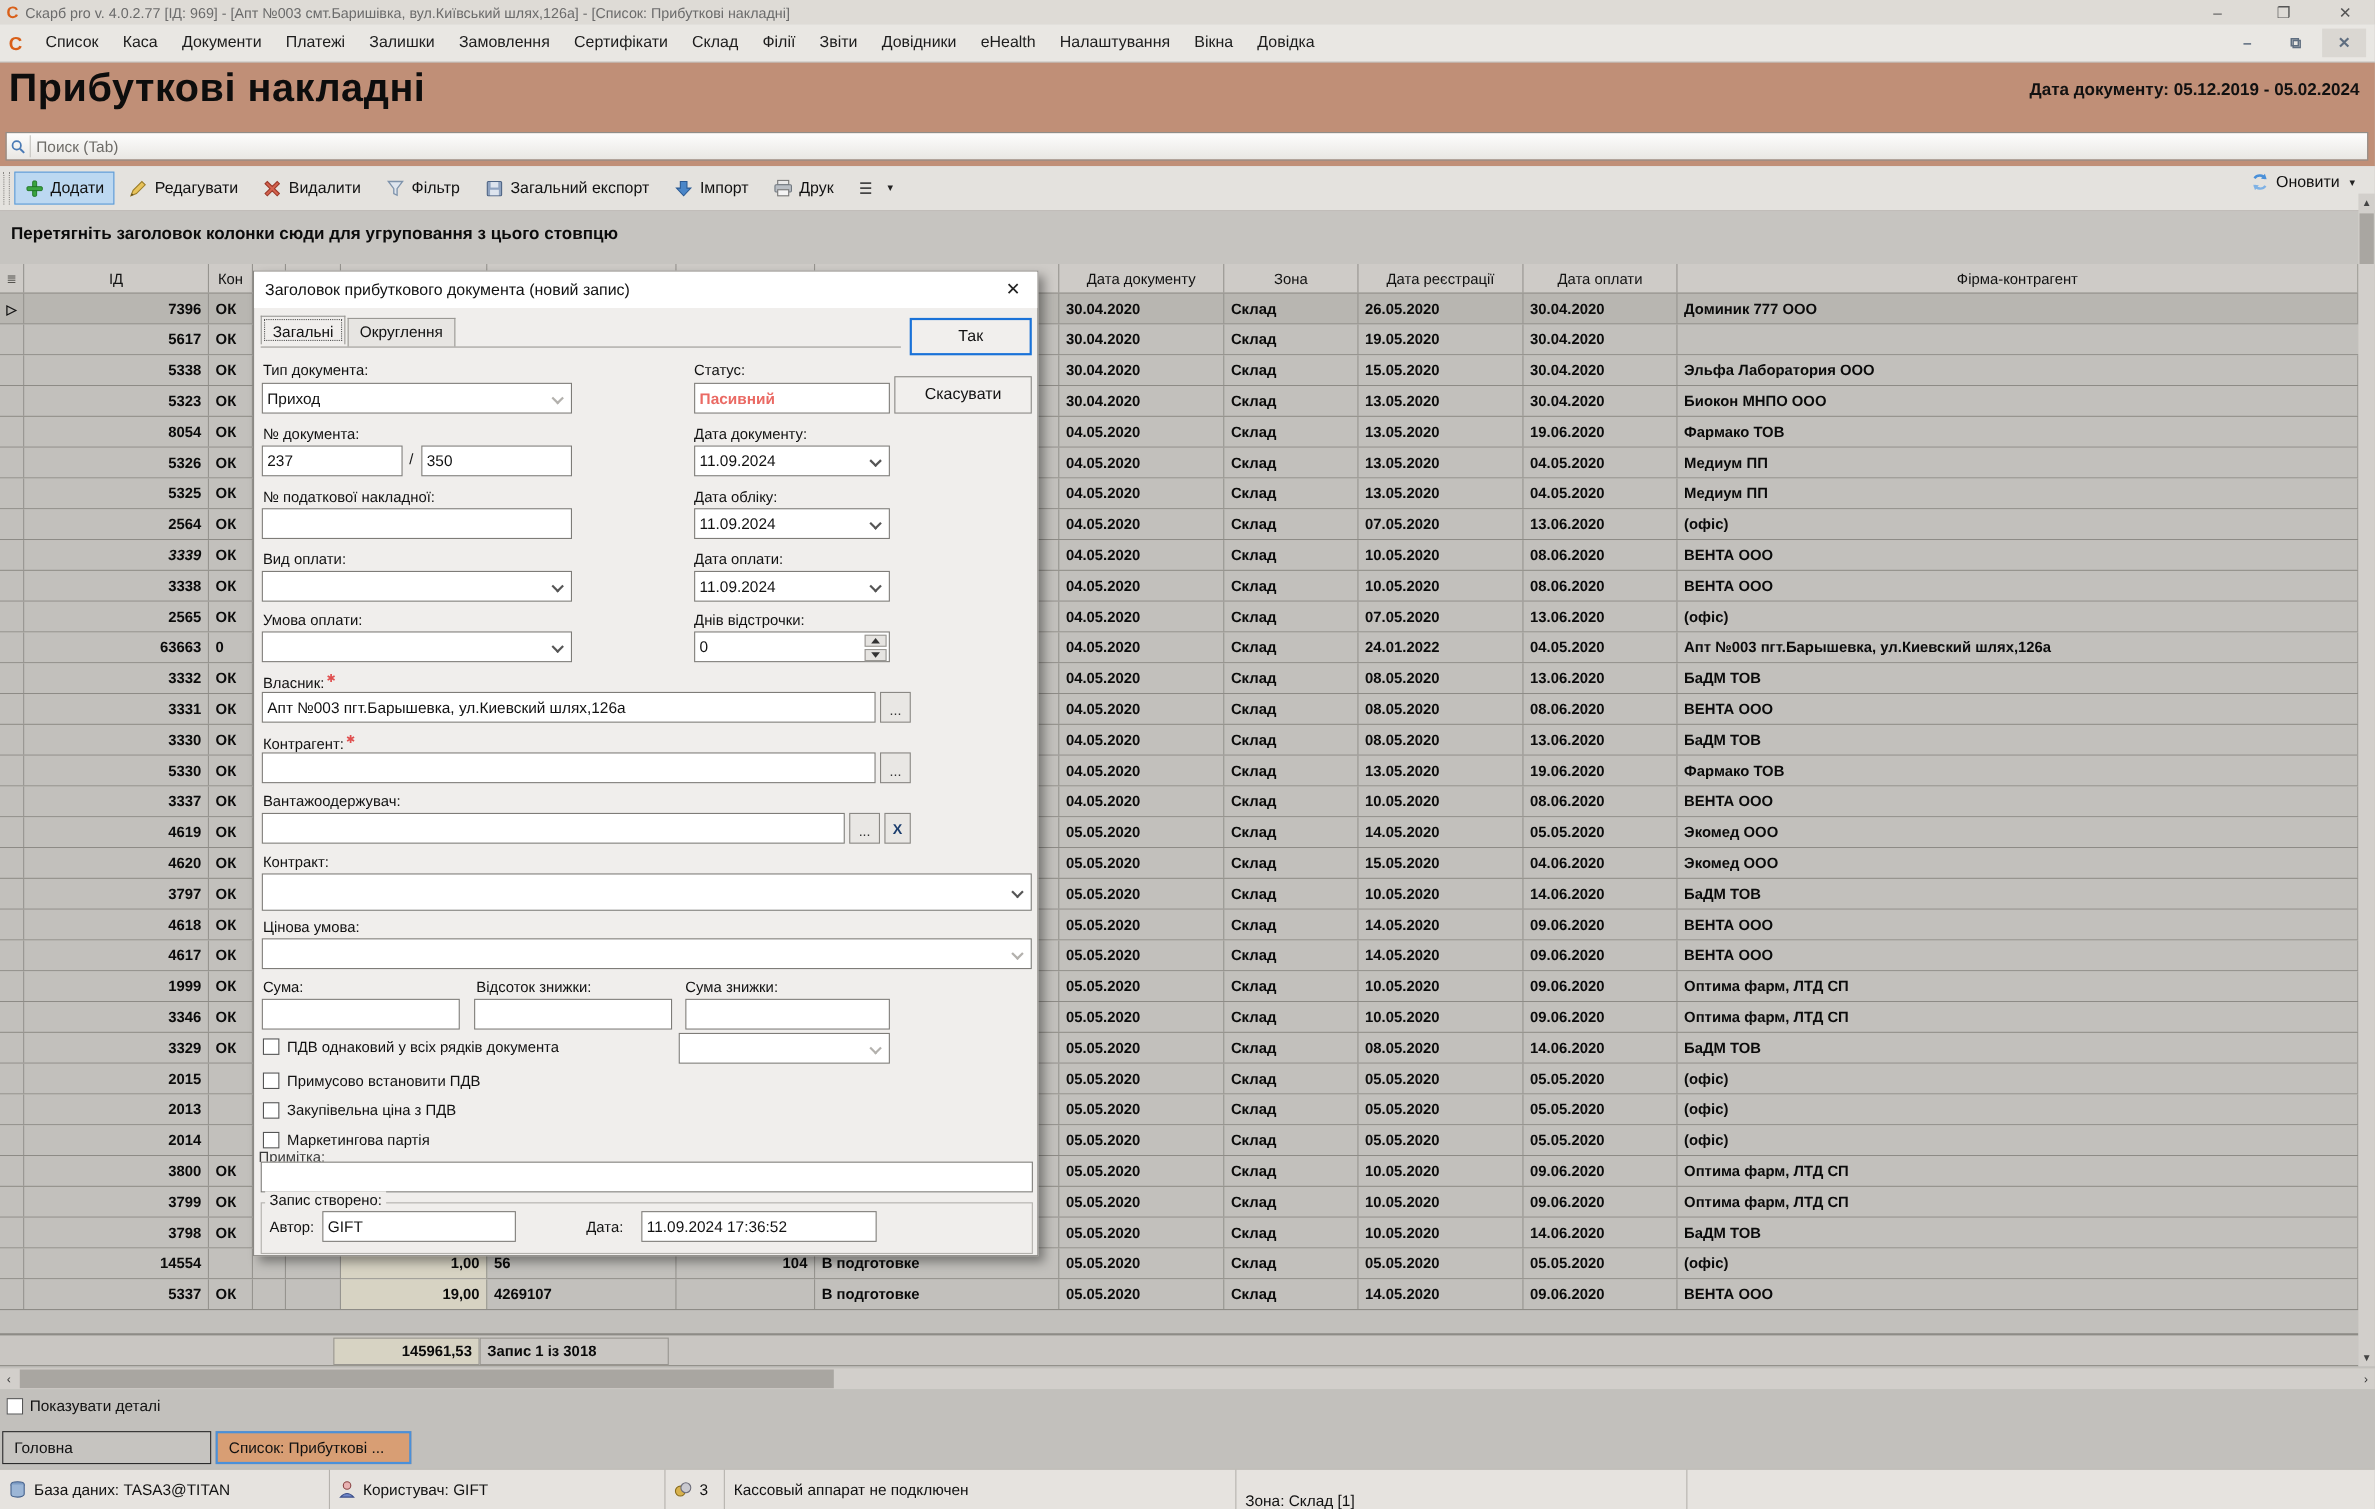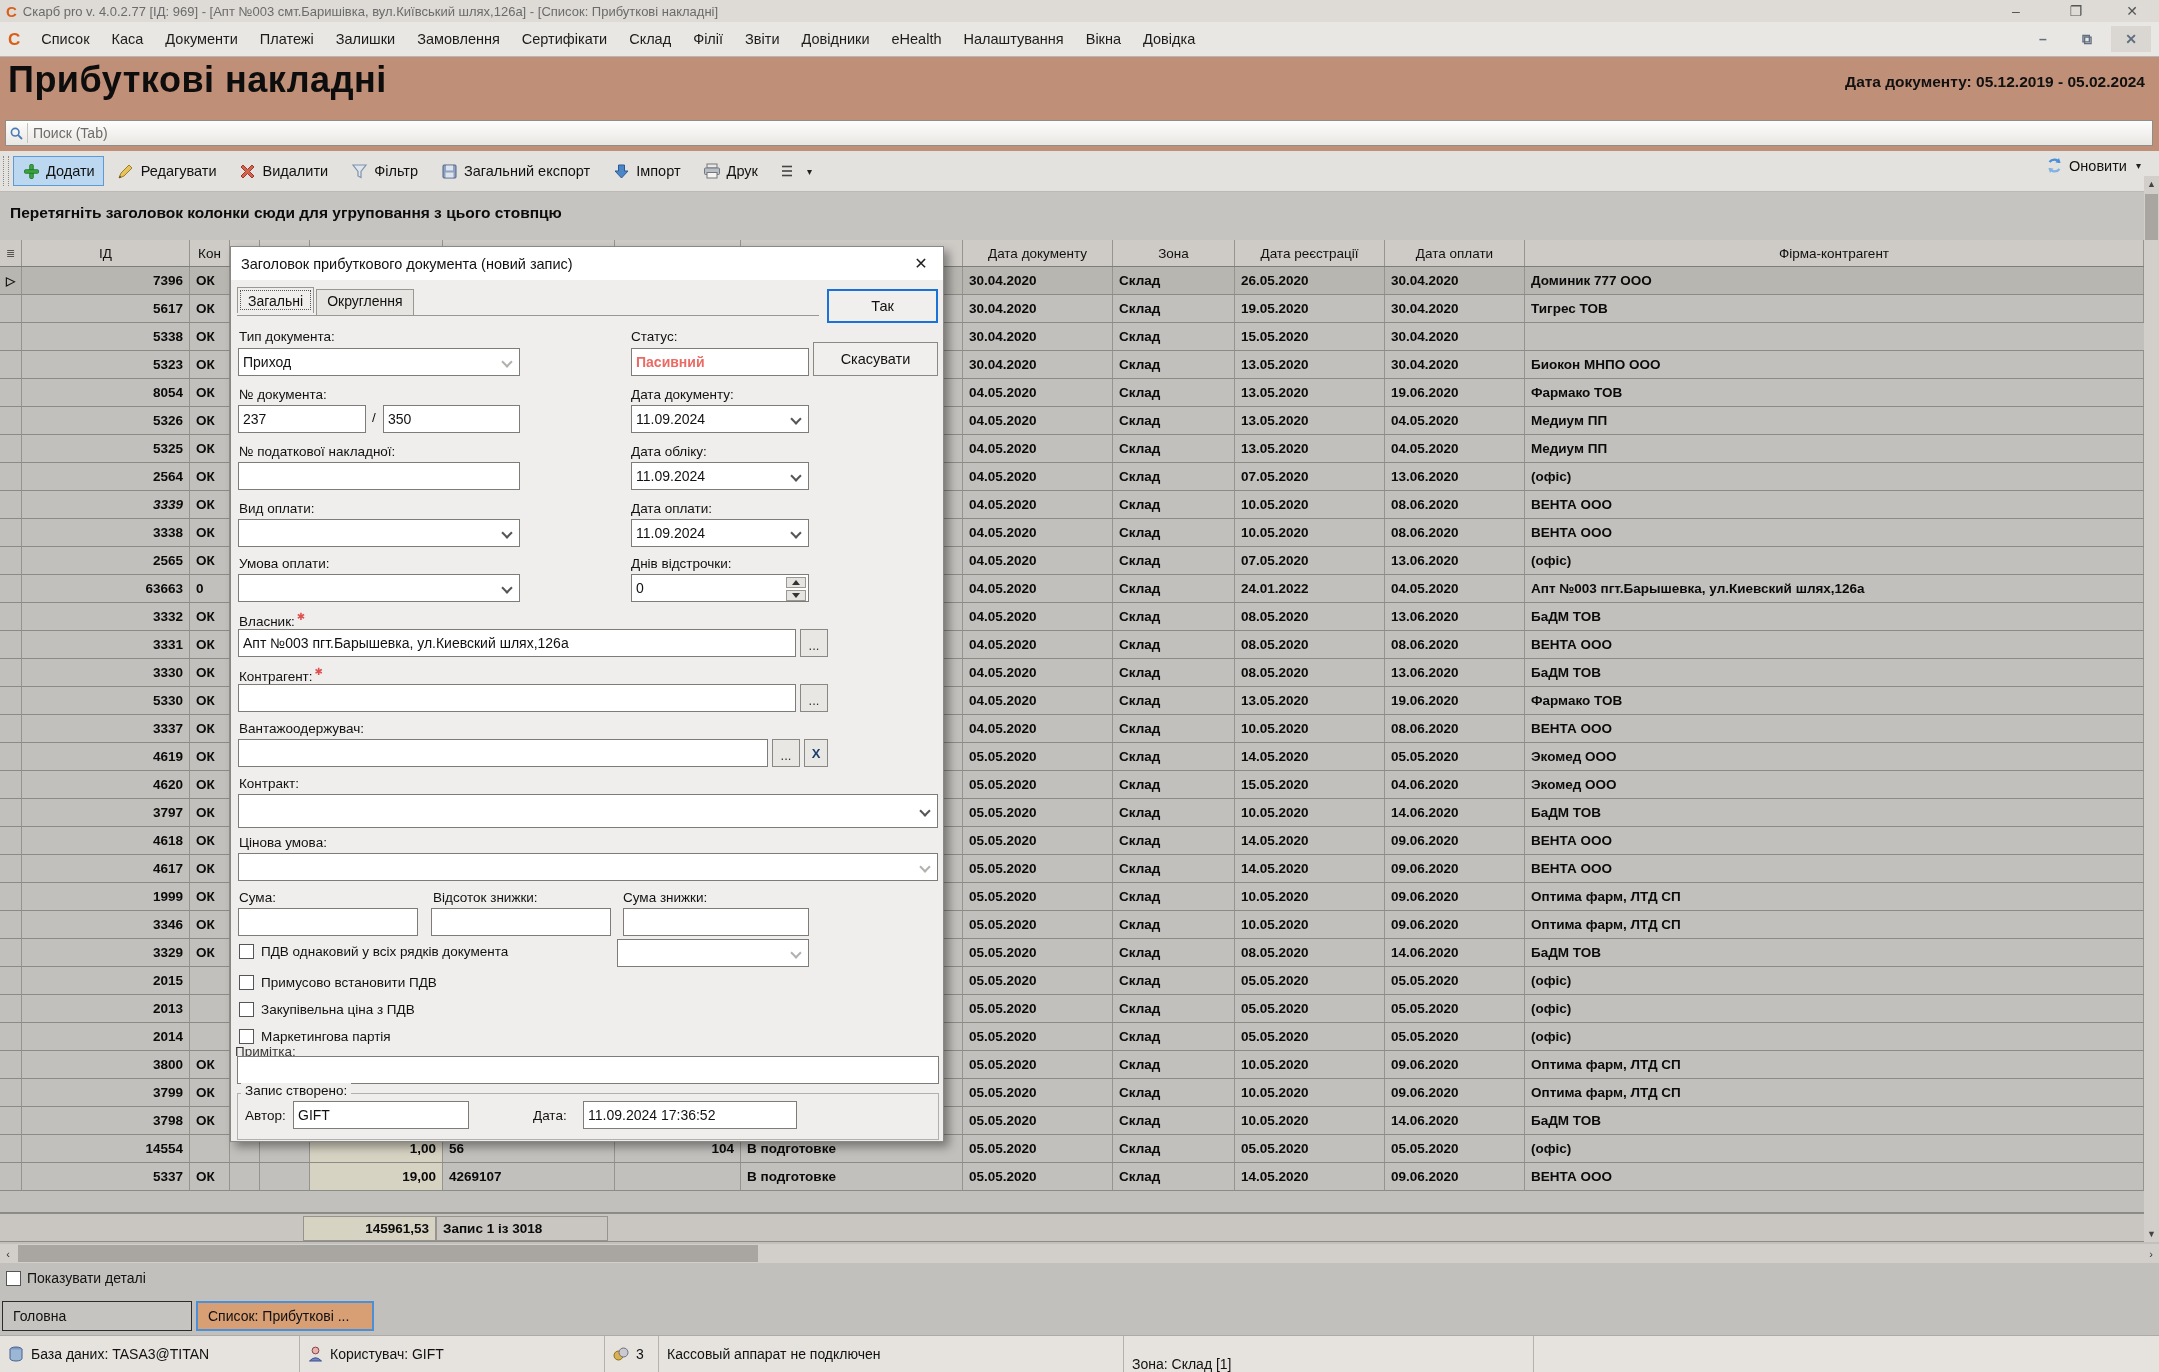--- a/index.html
+++ b/index.html
@@ -287,36 +287,36 @@
         <div class="gcell" style="width: 30px; flex: 0 0 auto;"></div>
         <div class="gcell" style="width: 50px; flex: 0 0 auto;"></div>
         <div class="gcell al-r amount" style="width: 133px; flex: 0 0 auto;"></div>
         <div class="gcell" style="width: 172px; flex: 0 0 auto;"></div>
         <div class="gcell al-r" style="width: 126px; flex: 0 0 auto;"></div>
         <div class="gcell" style="width: 222px; flex: 0 0 auto;"></div>
         <div class="gcell" style="width: 150px; flex: 0 0 auto;">30.04.2020</div>
         <div class="gcell" style="width: 122px; flex: 0 0 auto;">Склад</div>
         <div class="gcell" style="width: 150px; flex: 0 0 auto;">19.05.2020</div>
         <div class="gcell" style="width: 140px; flex: 0 0 auto;">30.04.2020</div>
-        <div class="gcell" style="width: 619px; flex: 0 0 auto;">Тигрес ТОВ</div>
       </div>
       <div class="grow">
         <div class="gcell" style="width: 22px; flex: 0 0 auto;"></div>
         <div class="gcell al-r" style="width: 168px; flex: 0 0 auto;">5338</div>
         <div class="gcell" style="width: 40px; flex: 0 0 auto;">ОК</div>
         <div class="gcell" style="width: 30px; flex: 0 0 auto;"></div>
         <div class="gcell" style="width: 50px; flex: 0 0 auto;"></div>
         <div class="gcell al-r amount" style="width: 133px; flex: 0 0 auto;"></div>
         <div class="gcell" style="width: 172px; flex: 0 0 auto;"></div>
         <div class="gcell al-r" style="width: 126px; flex: 0 0 auto;"></div>
         <div class="gcell" style="width: 222px; flex: 0 0 auto;"></div>
         <div class="gcell" style="width: 150px; flex: 0 0 auto;">30.04.2020</div>
         <div class="gcell" style="width: 122px; flex: 0 0 auto;">Склад</div>
         <div class="gcell" style="width: 150px; flex: 0 0 auto;">15.05.2020</div>
         <div class="gcell" style="width: 140px; flex: 0 0 auto;">30.04.2020</div>
+        <div class="gcell" style="width: 619px; flex: 0 0 auto;">Эльфа Лаборатория ООО</div>
       </div>
       <div class="grow">
         <div class="gcell" style="width: 22px; flex: 0 0 auto;"></div>
         <div class="gcell al-r" style="width: 168px; flex: 0 0 auto;">5323</div>
         <div class="gcell" style="width: 40px; flex: 0 0 auto;">ОК</div>
         <div class="gcell" style="width: 30px; flex: 0 0 auto;"></div>
         <div class="gcell" style="width: 50px; flex: 0 0 auto;"></div>
         <div class="gcell al-r amount" style="width: 133px; flex: 0 0 auto;"></div>
         <div class="gcell" style="width: 172px; flex: 0 0 auto;"></div>
         <div class="gcell al-r" style="width: 126px; flex: 0 0 auto;"></div>

